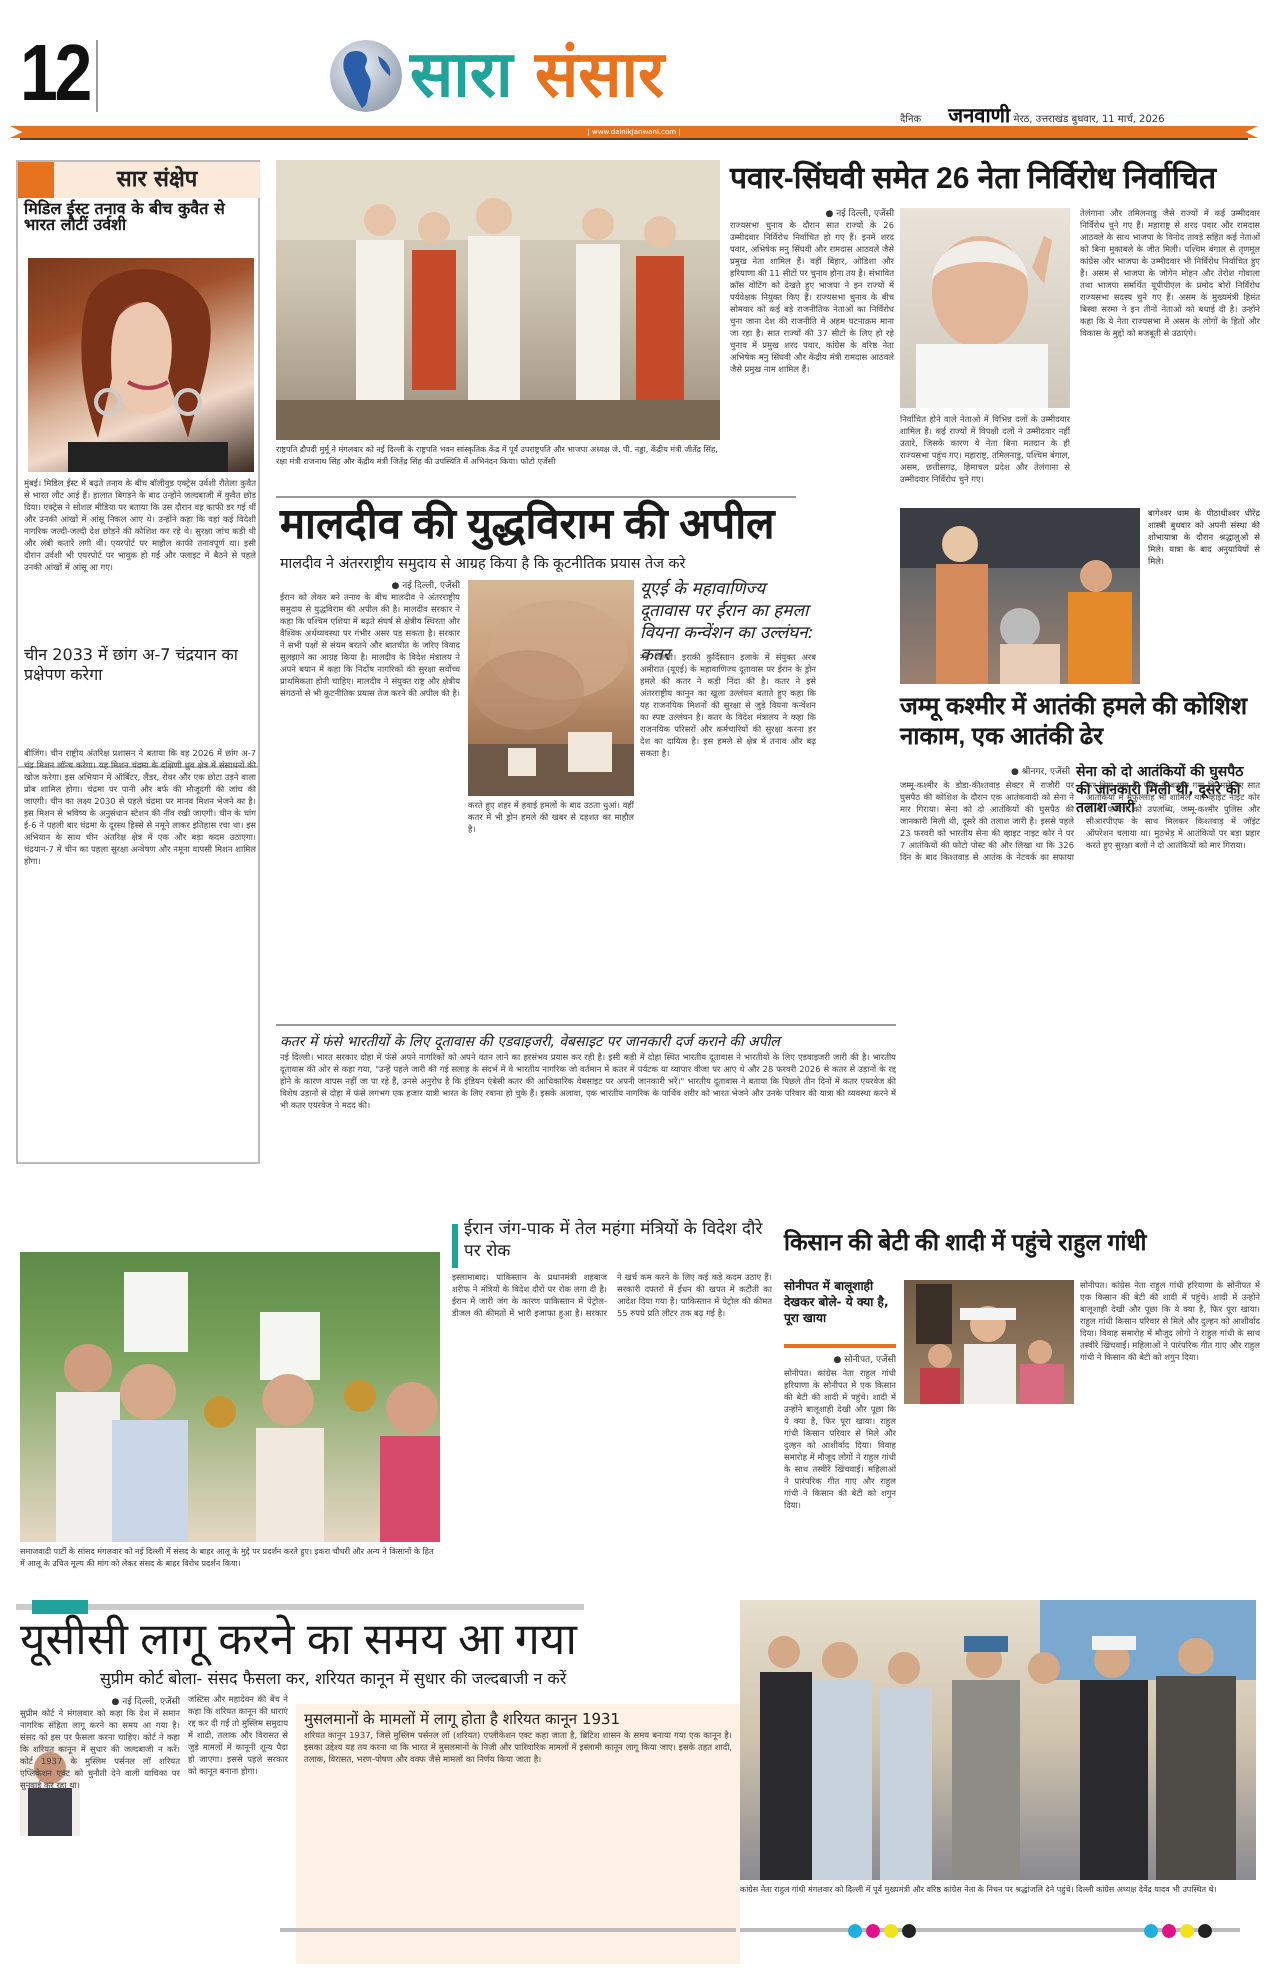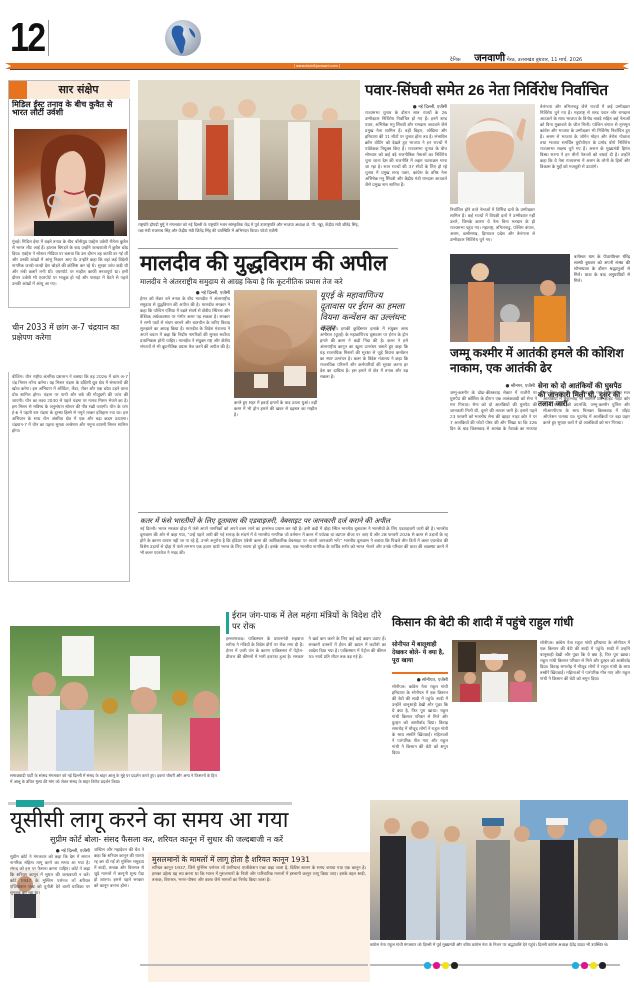--- a/index.html
+++ b/index.html
@@ -25,33 +25,37 @@
           <radialGradient id="g1" cx="40%" cy="35%" r="65%">
             <stop offset="0" stop-color="#e8eef6"></stop>
             <stop offset="1" stop-color="#9aa6b4"></stop>
           </radialGradient>
         </defs>
       <circle cx="20" cy="20" r="18" fill="url(#g1)"></circle>
       <path d="M12 8 C18 6 22 10 20 14 C18 18 24 20 22 26 C20 30 22 34 18 36 C14 30 12 24 10 20 C8 16 8 10 12 8Z" fill="#2b5ea8"></path>
       <path d="M26 10 C30 12 33 16 32 20 C30 18 27 16 26 10Z" fill="#2b5ea8"></path>
     </svg>
   </div>
+  <div class="abs" style="left:205px;top:16px;font-size:32px;font-weight:bold;line-height:42px;">
+    <span style="color:#1fa39a;">सारा</span>
+    <span style="color:#e8731e;">संसार</span>
+  </div>
 
   <div class="abs" style="left:450px;top:50px;font-size:5px;color:#333;white-space:nowrap;">
     <span>दैनिक</span>
     <span style="font-size:10px;font-weight:bold;color:#111;padding-left:12px;">जनवाणी</span>
     <span>मेरठ, उत्तराखंड बुधवार,  11 मार्च,  2026</span>
   </div>
 
   <div class="abs" style="left:5px;top:63px;width:624px;height:6px;background:#e8731e;clip-path:polygon(0 0,100% 0,99% 50%,100% 100%,0 100%,1% 50%);"></div>
   <div class="abs" style="left:10px;top:69px;width:614px;height:1px;background:#444;"></div>
   <div class="abs" style="left:0;top:64px;width:634px;text-align:center;font-size:3.5px;color:#fff;">| www.dainikjanwani.com |</div>
 </div>
 
-<div class="abs" style="left:8px;top:80px;width:122px;height:228px;border:1px solid #bbb;">
+<div class="abs" style="left:8px;top:80px;width:122px;height:304px;border:1px solid #bbb;">
   <div class="abs" style="left:0;top:0;width:18px;height:18px;background:#e8731e;"></div>
   <div class="abs" style="left:18px;top:0;width:103px;height:18px;background:#fbe9da;font-size:11px;font-weight:bold;text-align:center;line-height:18px;color:#222;">सार संक्षेप</div>
   <div class="abs hl" style="left:3px;top:20px;width:116px;font-size:8px;">मिडिल ईस्ट तनाव के बीच कुवैत से भारत लौटीं उर्वशी</div>
   <div class="abs photo" style="left:5px;top:48px;width:113px;height:107px;background:linear-gradient(160deg,#7a3a1d 0%,#a0502a 30%,#d8b196 55%,#f0d8c8 70%,#3a2a20 100%);">
     <svg width="113" height="107" viewBox="0 0 113 107">
       <ellipse cx="60" cy="50" rx="22" ry="28" fill="#edc8b0"></ellipse>
       <path d="M30 20 C40 0 80 0 90 25 C95 45 85 70 80 90 L70 60 C75 40 70 25 60 22 C45 20 40 35 42 60 L35 90 C25 65 25 35 30 20Z" fill="#7a3218"></path>
       <circle cx="40" cy="72" r="6" fill="none" stroke="#ccc" stroke-width="2"></circle>
       <circle cx="80" cy="72" r="6" fill="none" stroke="#ccc" stroke-width="2"></circle>
       <path d="M50 62 Q60 68 70 62" stroke="#b04050" stroke-width="2" fill="none"></path>

